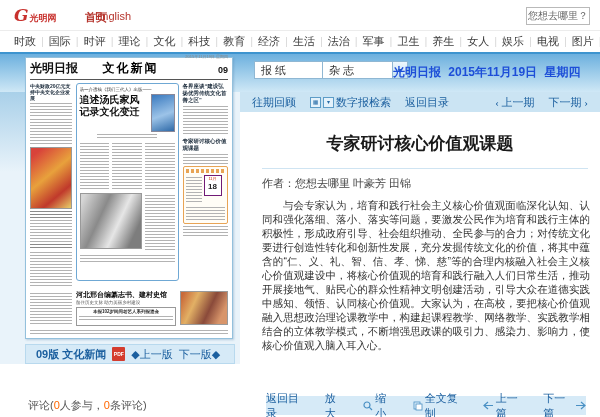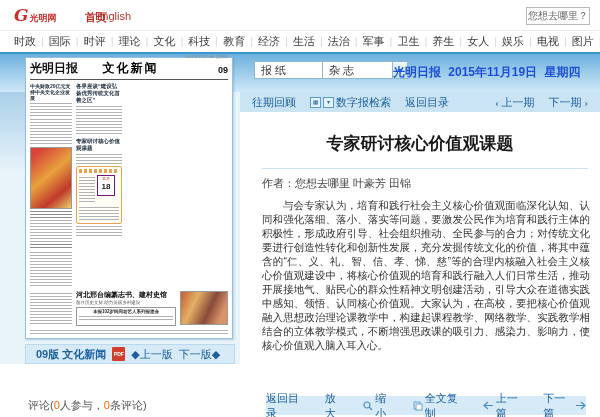--- a/index.html
+++ b/index.html
@@ -175,20 +175,41 @@
       <div class="micro-h">中央财政20亿元支持中央文化企业发展</div>
       <i class="tl" style="height:14px"></i>
       <i class="tl" style="height:26px"></i>
       <div class="photo-red" style="height:62px"></div>
       <i class="tl tld" style="height:7px"></i>
       <i class="tl" style="height:22px"></i>
       <i class="tl tld" style="height:6px"></i>
       <i class="tl" style="height:34px"></i>
     </div>
 
+    <div class="np-center">
+      <div class="kicker">汤一介遗稿《我们三代人》出版——</div>
+      <div class="head-row">
+        <div>
+          <div class="c-head">追述汤氏家风</div>
+          <div class="c-head">记录文化变迁</div>
+        </div>
+        <div class="book"></div>
+      </div>
+      <i class="tl" style="height:5px;width:60px;margin:2px auto"></i>
+      <div class="cols">
+        <i class="tl" style="height:48px"></i>
+        <i class="tl" style="height:48px"></i>
+        <i class="tl" style="height:48px"></i>
+      </div>
+      <div class="photo-row">
+        <div class="photo-bw" style="width:62px;height:56px"></div>
+        <i class="tl" style="flex:1;height:56px"></i>
+      </div>
+      <i class="tl" style="height:7px"></i>
+    </div>
 
     <div class="np-right">
       <div class="r-head">各界座谈“建设弘扬优秀传统文化首善之区”</div>
       <i class="tl" style="height:30px"></i>
       <div class="r-head">专家研讨核心价值观课题</div>
       <i class="tl" style="height:10px"></i>
       <div class="cal-box">
         <div class="cal-head"></div>
         <div class="cal-flex">
           <i class="tl" style="width:16px;height:26px"></i>

